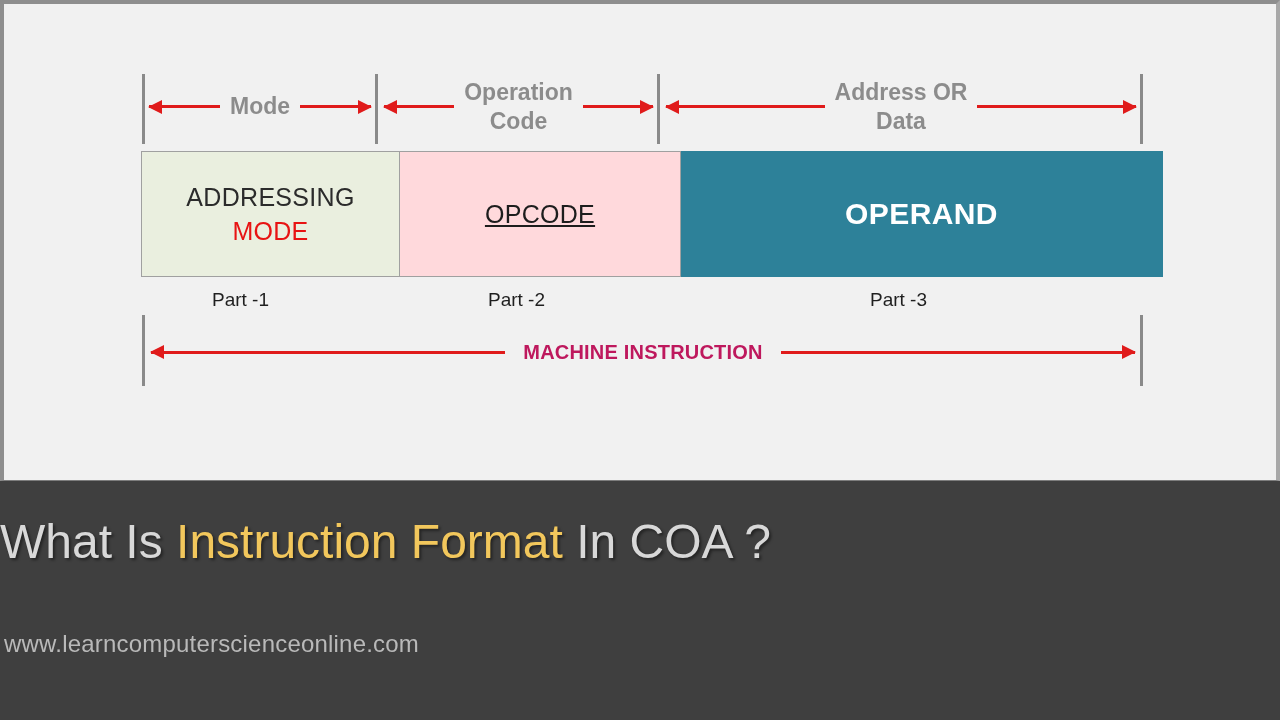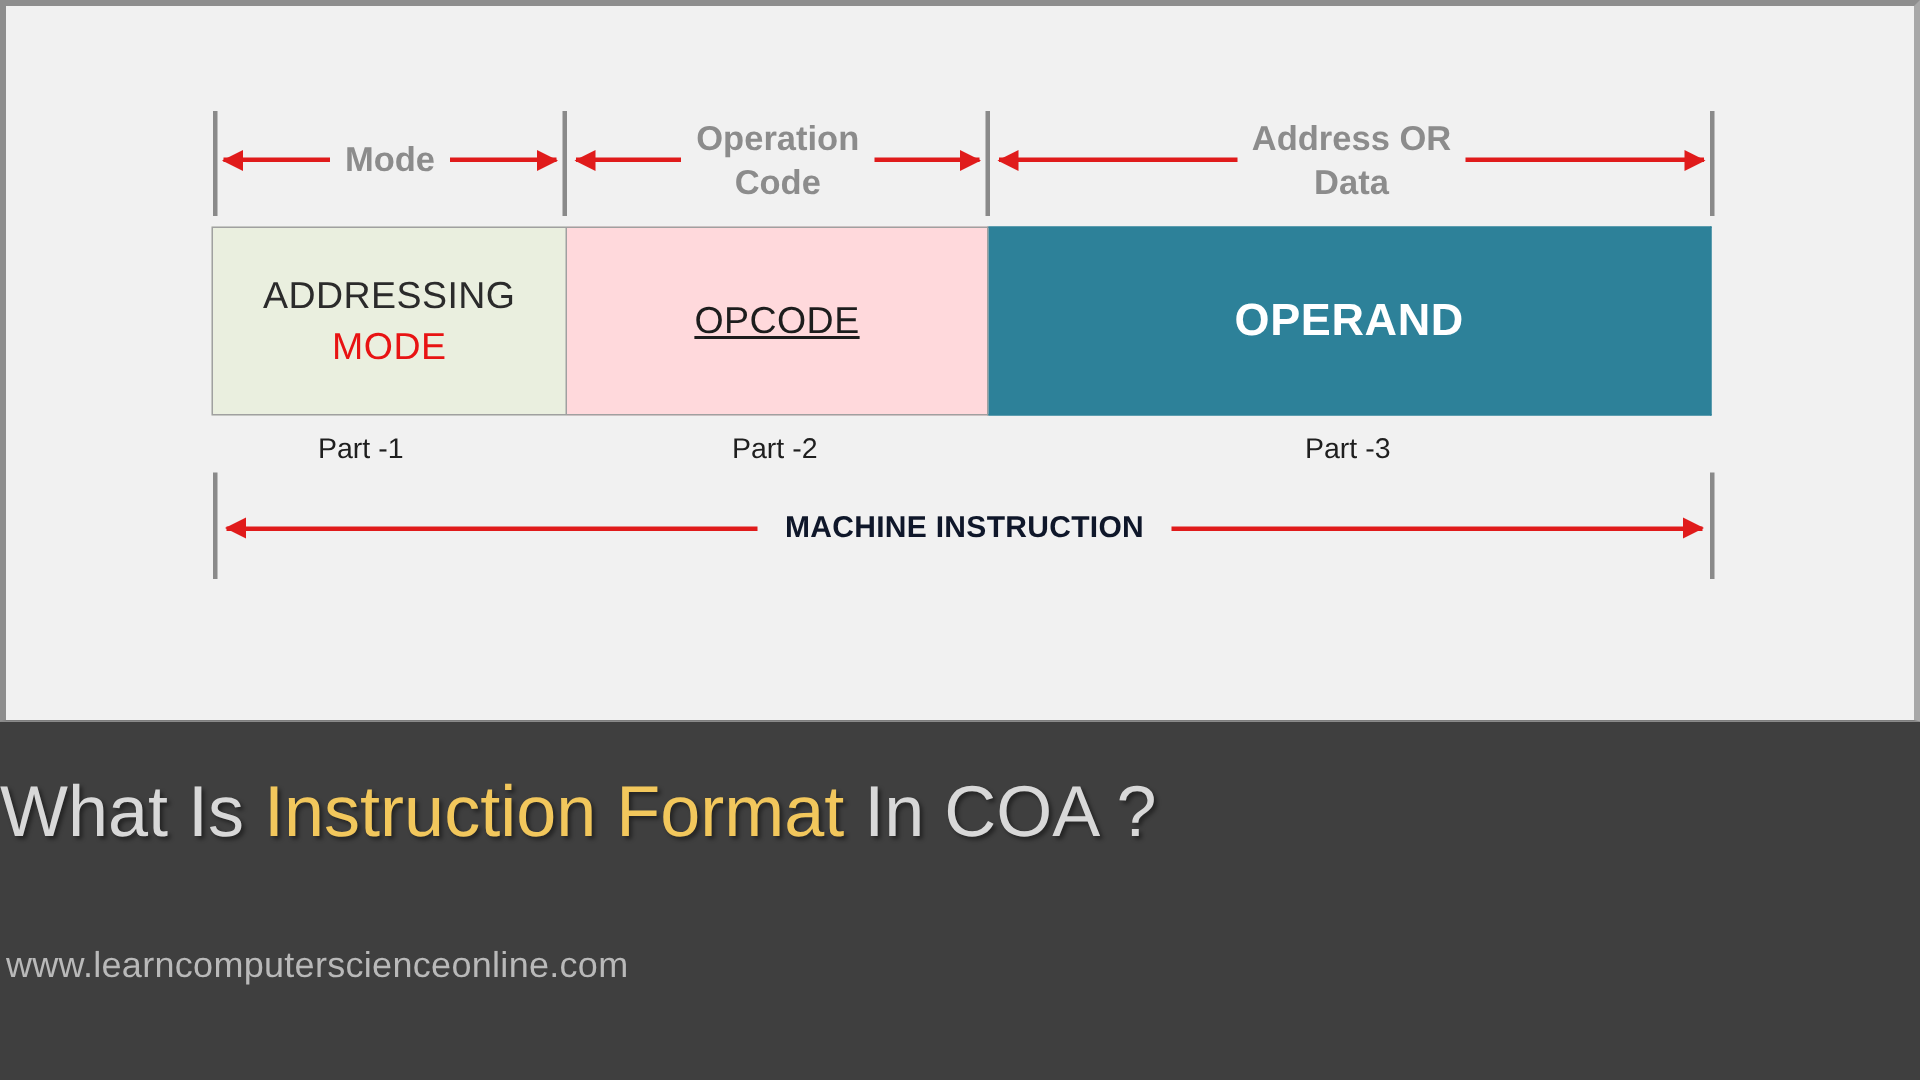--- a/index.html
+++ b/index.html
@@ -52,41 +52,41 @@
   .ann .arrow{margin:0 4px;}
 
   
   .bar{position:absolute;left:137px;top:147px;height:126px;display:flex;}
   .seg{
     box-sizing:border-box;
     display:flex;flex-direction:column;align-items:center;justify-content:center;
     border:1px solid #a0a0a0;
     text-align:center;
   }
-  .seg.mode{width:237px;background:#eaefdf;}
+  .seg.mode{width:259px;background:#eaefdf;}
   .seg.opcode{width:281px;background:#ffd9dc;border-left:none;}
   .seg.operand{width:482px;background:#2d8199;border:1px solid #2d8199;border-left:none;}
   .seg-line1{font-size:25px;color:#2b2b2b;letter-spacing:.3px;}
   .seg-line2{font-size:25px;color:#e81313;letter-spacing:.3px;margin-top:5px;}
   .seg.opcode .seg-line1{font-size:25px;color:#1d1d1d;text-decoration:underline;}
   .seg.operand .seg-line1{font-size:30px;color:#ffffff;letter-spacing:.4px;font-weight:bold;}
 
   
   .part{
     position:absolute;top:285px;font-size:19px;color:#1f1f1f;
     font-family:"Liberation Sans",sans-serif;
   }
 
   
   .mi-row{
     position:absolute;left:147px;top:330px;width:984px;height:36px;
     display:flex;align-items:center;
   }
   .mi-label{
-    flex:0 0 auto;padding:0 18px;color:#0f172a;font-weight:bold;font-size:20px;
+    flex:0 0 auto;padding:0 18px;color:#be185d;font-weight:bold;font-size:20px;
     letter-spacing:.2px;white-space:nowrap;
   }
 
   
   .footer{
     position:absolute;left:0;top:482px;width:1280px;height:238px;
     background:#3f3f3f;
   }
   .title{
     position:absolute;left:0;top:32px;width:1110px;text-align:left;

